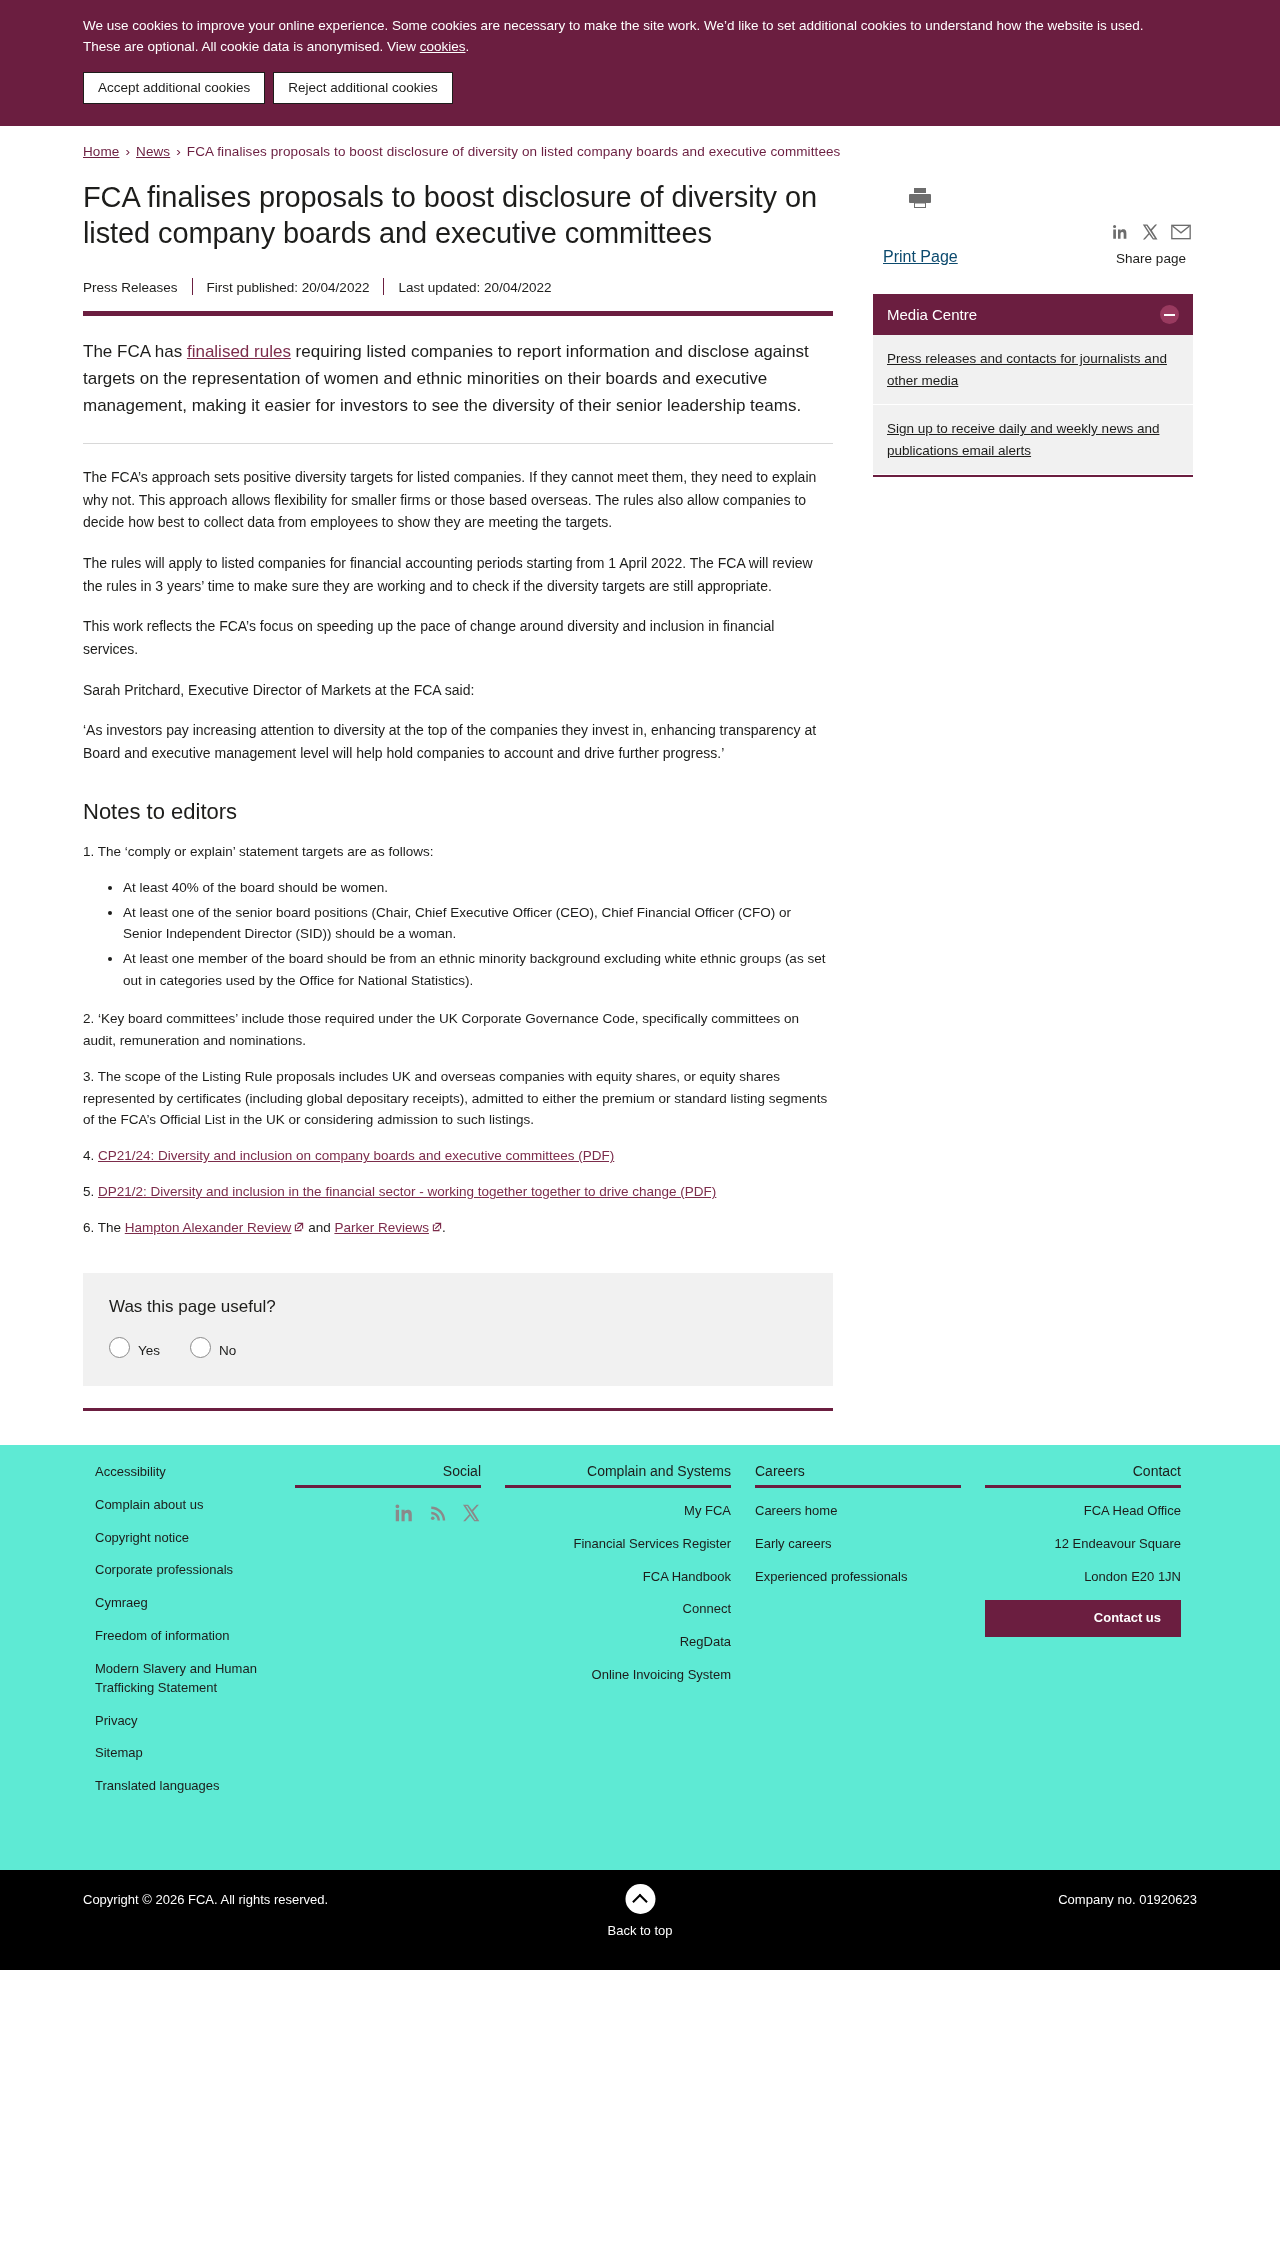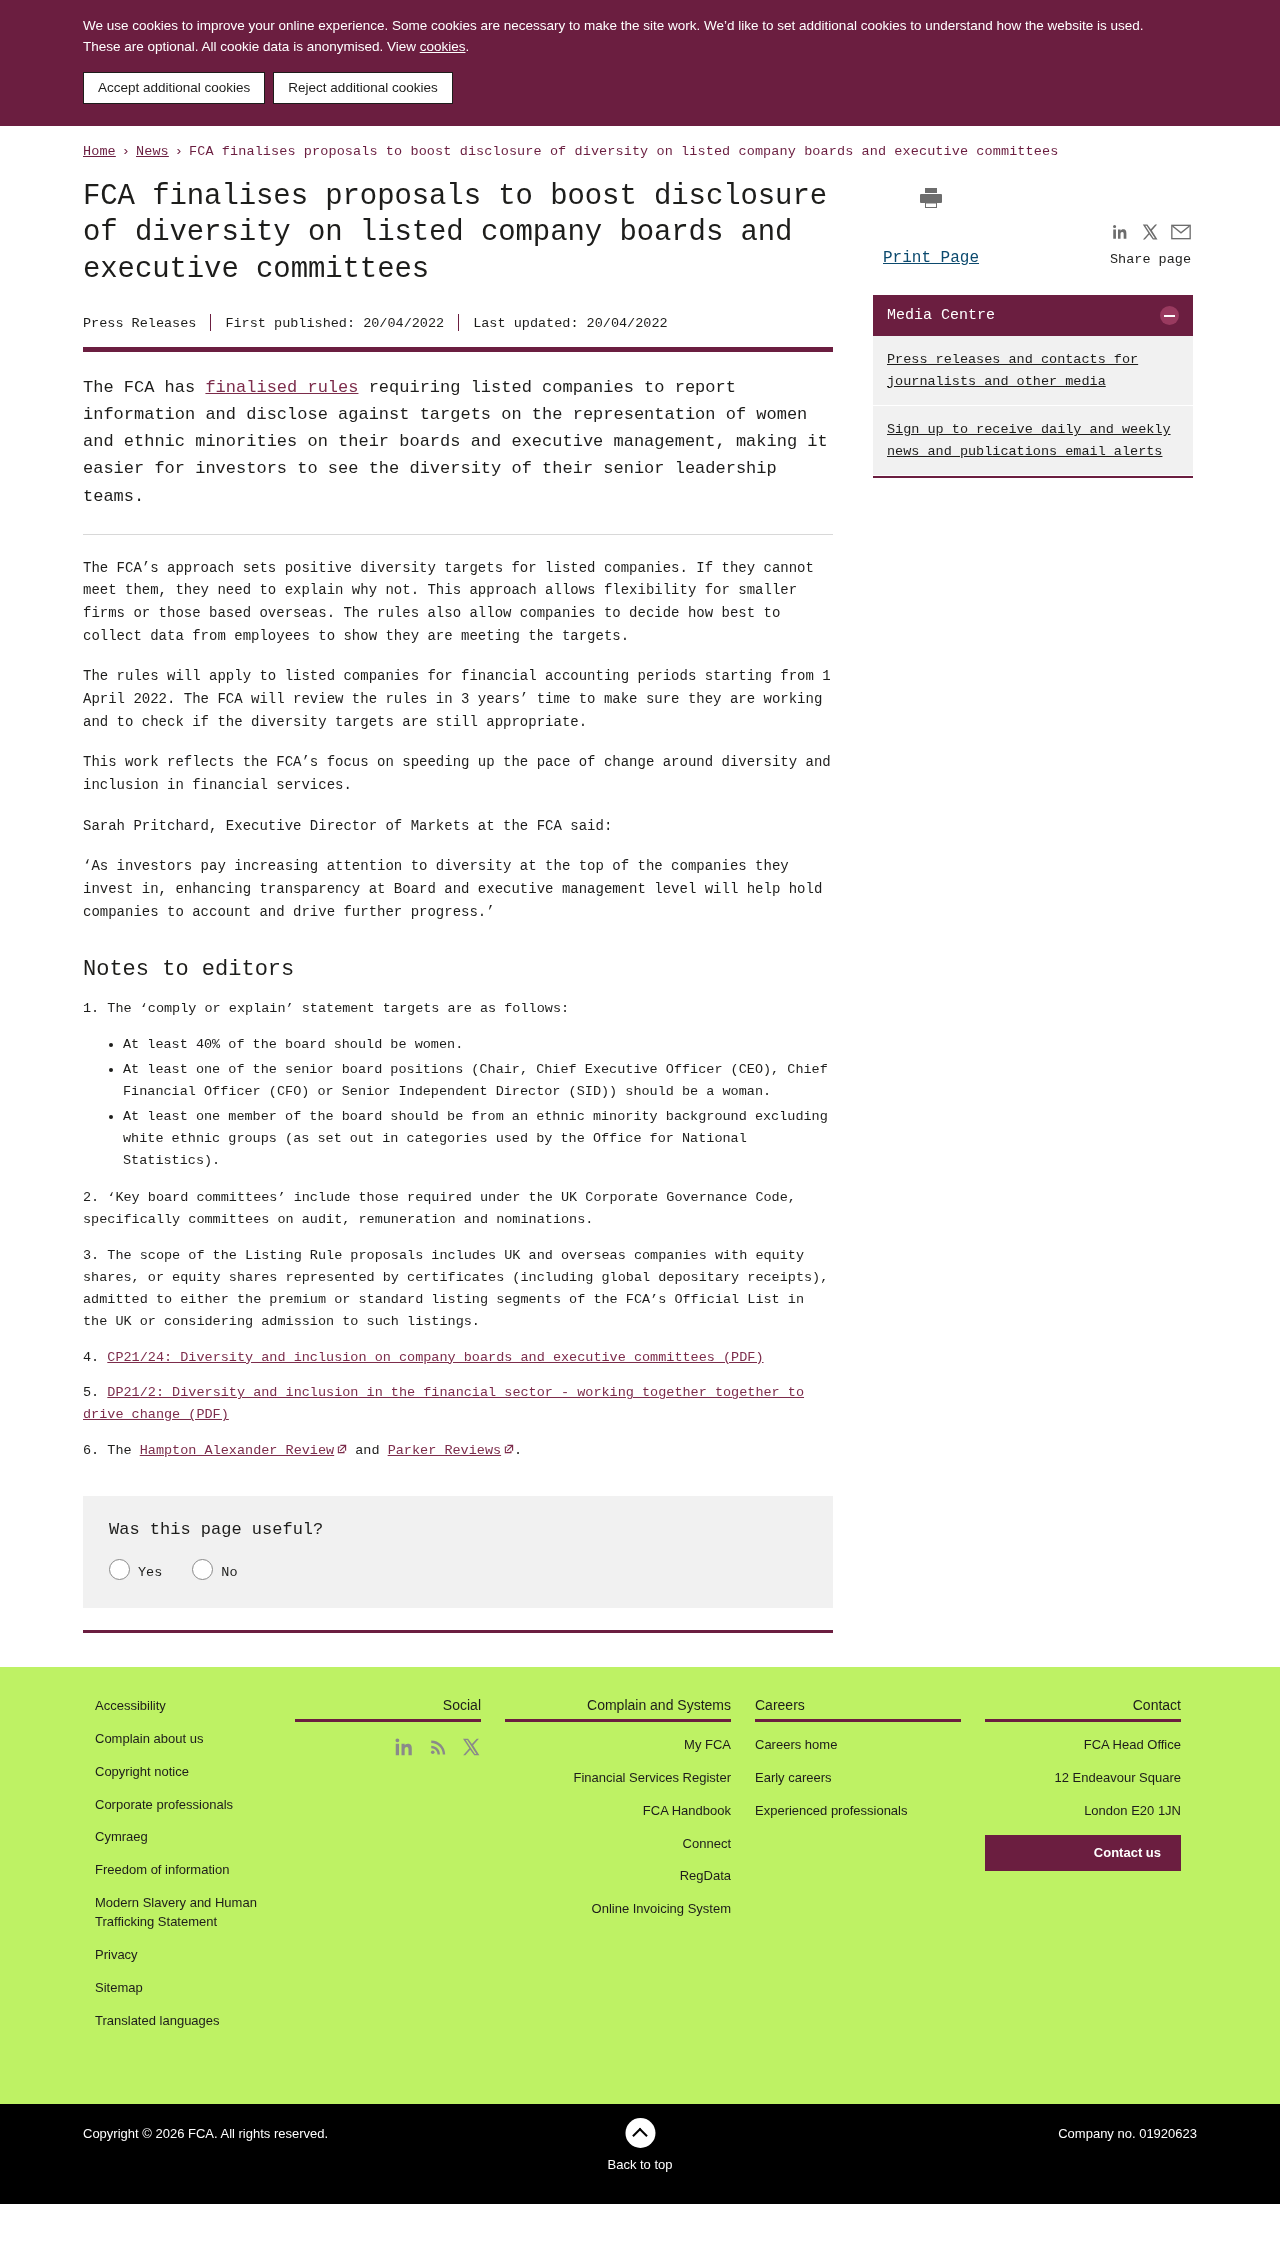--- a/index.html
+++ b/index.html
@@ -37,21 +37,21 @@
     color:#1d1d1b;
     border:1px solid #1d1d1b;
     font-family:"Liberation Sans", sans-serif;
     font-size:13.5px;
     padding:7px 14px;
     cursor:pointer;
     line-height:1.2;
   }
 
   
-  .page{ width:1150px; margin:0 auto; padding:0 18px;font-family:Liberation Mono, monospace; }
+  .page{ width:1150px; margin:0 auto; padding:0 18px; }
 
   .breadcrumb{
     font-size:13.5px;
     color:#6b1e40;
     padding:18px 0 10px 0;
     letter-spacing:.1px;
   }
   .breadcrumb a{ color:#6b1e40; text-decoration:underline; }
   .breadcrumb .chev{ margin:0 6px; color:#6b1e40; }
 
@@ -212,23 +212,23 @@
   .widget-item a{
     color:#1d1d1b;
     text-decoration:underline;
     font-size:13.5px;
     line-height:1.6;
   }
   .widget-bottom-rule{ height:2px; background:#6b1e40; }
 
   
   .site-footer{
-    background:#bef264;
+    background:#5eead4;
     margin-top:34px;
-    padding:30px 0 60px 0;
+    padding:18px 0 60px 0;
   }
   .footer-inner{
     width:1150px;
     margin:0 auto;
     padding:0 18px;
     display:flex;
   }
   .fcol{ padding:0 12px; }
   .fcol-1{ width:200px; }
   .fcol-2{ width:210px; text-align:right; }

